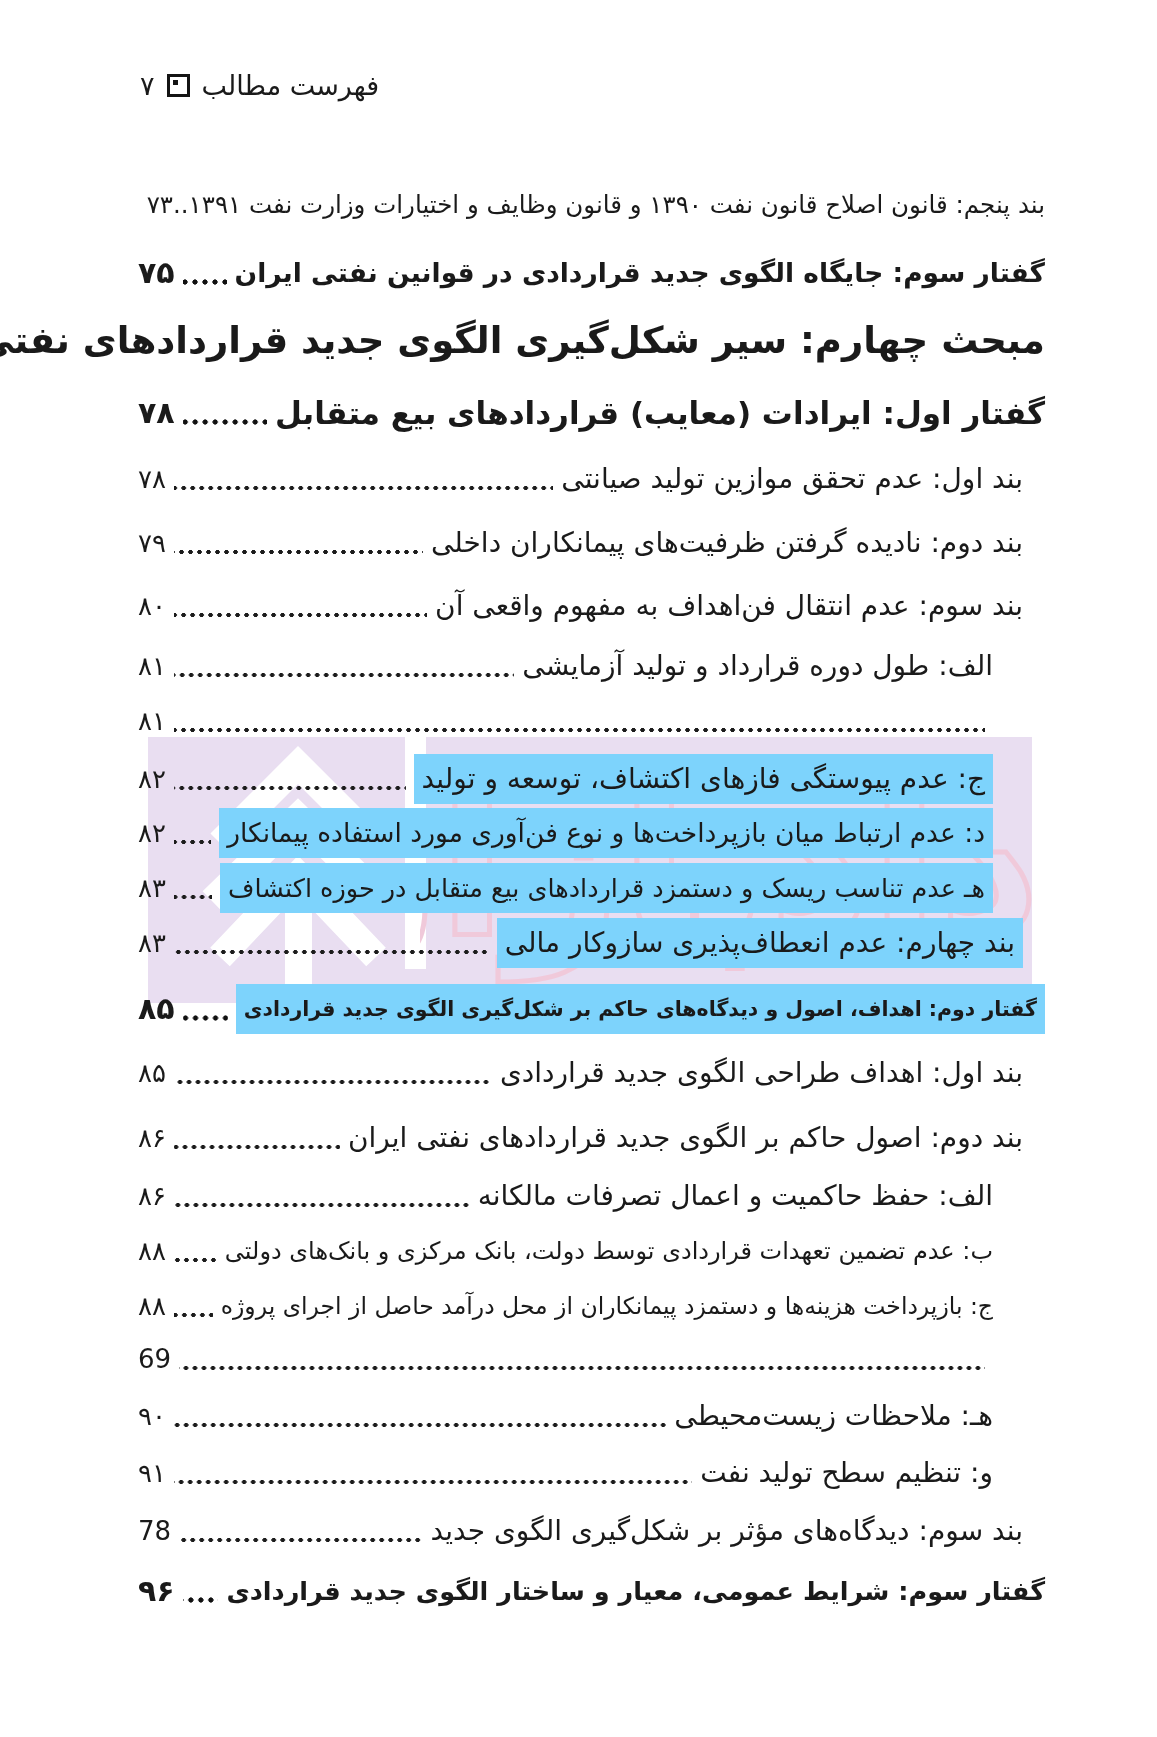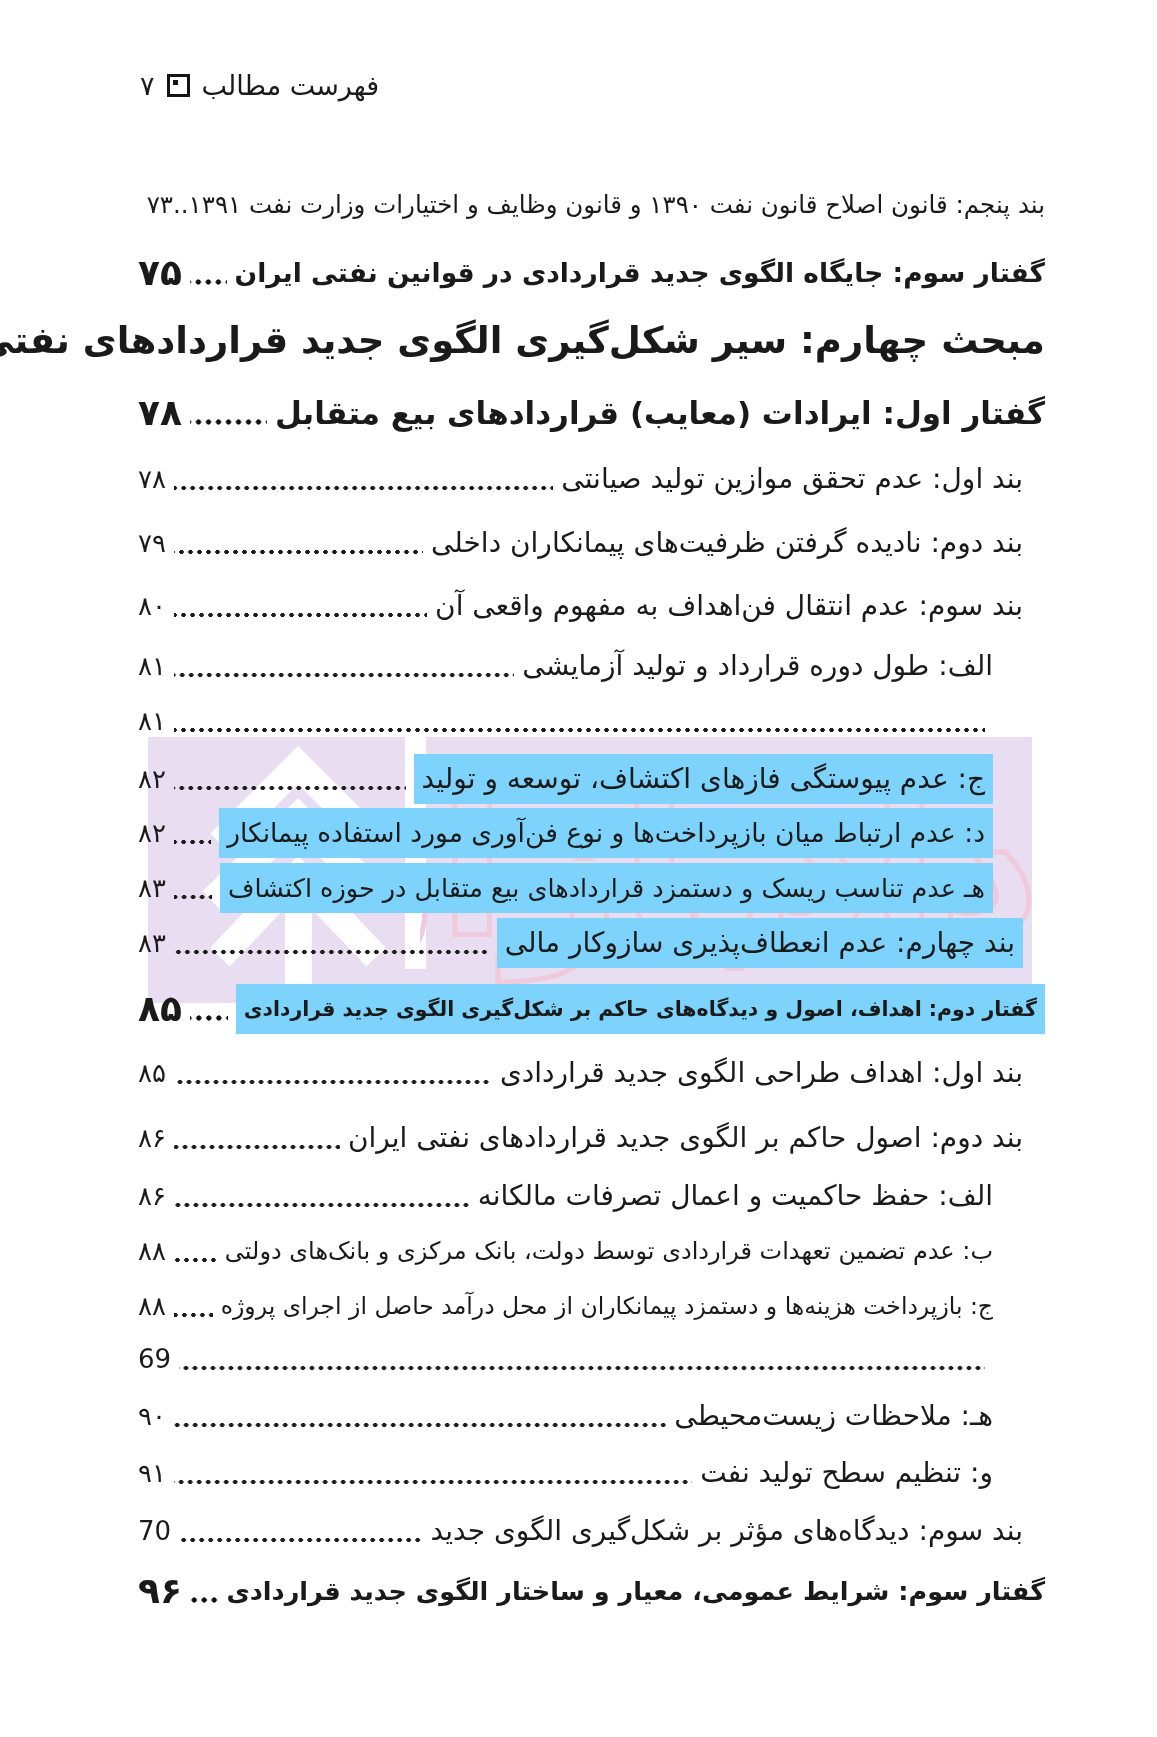--- a/index.html
+++ b/index.html
@@ -62,21 +62,21 @@
   .lv-section{padding-right:22px;}
   .lv-item{padding-right:52px;}
   .em-bold{font-weight:700;}
   .em-bold .t{font-size:31px;}
   .em-bold-lg{font-weight:700;height:60px;}
   .em-bold-lg .t{font-size:34.5px;}
   .em-bold .dots,.em-bold-lg .dots{
     background-image:radial-gradient(circle,#101010 2.4px,rgba(0,0,0,0) 2.8px);
     background-size:10px 6px;
   }
-  .em-bold .num,.em-bold-lg .num{font-weight:700;font-size:36px;}
+  .em-bold .num,.em-bold-lg .num{font-weight:700;font-size:30px;}
   .on-wm .t{background:#7dd3fc;padding:0 8px;}
 </style>
 </head>
 <body>
 
 <div class="page">
 
   <div class="hdr">
     <span>فهرست مطالب</span>
     <span class="sq"></span>
@@ -200,21 +200,21 @@
       <span class="num">۹۰</span>
     </div>
       <div class="row lv-item" style="top: 1428px;">
       <span class="t">و: تنظیم سطح تولید نفت</span>
       <span class="dots"></span>
       <span class="num">۹۱</span>
     </div>
       <div class="row lv-section" style="top: 1486px;">
       <span class="t">بند سوم: دیدگاه‌های مؤثر بر شکل‌گیری الگوی جدید</span>
       <span class="dots"></span>
-      <span class="num">70</span>
+      <span class="num">78</span>
     </div>
       <div class="row lv-chapter em-bold" style="top: 1546px;">
       <span class="t" style="font-size: 25.5px;">گفتار سوم: شرایط عمومی، معیار و ساختار الگوی جدید قراردادی</span>
       <span class="dots"></span>
       <span class="num">۹۶</span>
     </div>
     </div>
 
 </div>
 

